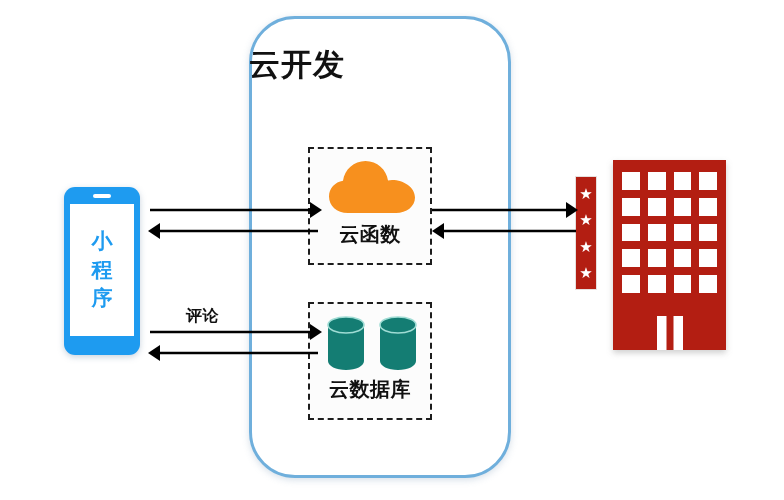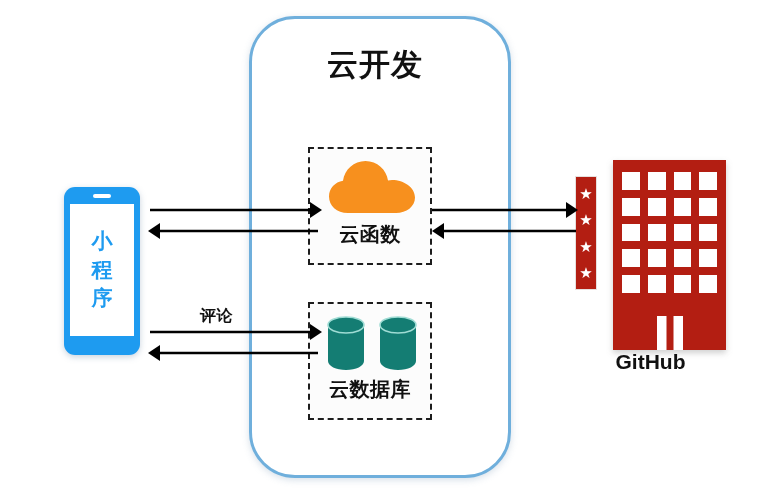--- a/index.html
+++ b/index.html
@@ -29,21 +29,21 @@
     border-radius: 46px;
     background: #ffffff;
     box-sizing: border-box;
     box-shadow: 0 2px 7px rgba(120,150,180,0.30);
   }
   #container-title {
     position: absolute;
     left: 249px;
     top: 44px;
     width: 252px;
-    text-align: center;
+    text-align: left;
     font-size: 31px;
     font-weight: bold;
     color: #111111;
     letter-spacing: 1px;
   }
 
   
   .dashed-box {
     position: absolute;
     border: 2.5px dashed #1d1d1d;
@@ -214,21 +214,21 @@
 
   .conn-label {
     position: absolute;
     font-size: 16px;
     font-weight: bold;
     color: #111111;
     white-space: nowrap;
     letter-spacing: 0.5px;
   }
   #label-invoke-fn { left: 178px; top: 181px; }
-  #label-comment   { left: 200px; top: 306px; }
+  #label-comment   { left: 186px; top: 306px; }
   #label-gh-api    { left: 461px; top: 181px; }
 </style>
 </head>
 <body>
 
 <div id="canvas">
 
   <div id="cloud-container"></div>
   <div id="container-title">云开发</div>
 
@@ -287,21 +287,20 @@
         <div class="gh-window"></div>
         <div class="gh-window"></div>
         <div class="gh-window"></div>
         <div class="gh-window"></div>
         <div class="gh-window"></div>
       </div>
       <div id="gh-door"></div>
       <div id="gh-door-split"></div>
     </div>
   </div>
-  <div id="github-label">GitHub</div>
 
   <svg class="arrow-svg" style="left:146px; top:198px; width:176px; height:42px;">
     <line class="arrow-line" x1="4" y1="12" x2="164" y2="12"></line>
     <polygon class="arrow-head" points="164,4 176,12 164,20"></polygon>
     <line class="arrow-line" x1="172" y1="33" x2="14" y2="33"></line>
     <polygon class="arrow-head" points="14,25 2,33 14,41"></polygon>
   </svg>
 
   <div class="conn-label" id="label-comment">评论</div>
   <svg class="arrow-svg" style="left:146px; top:322px; width:176px; height:42px;">

